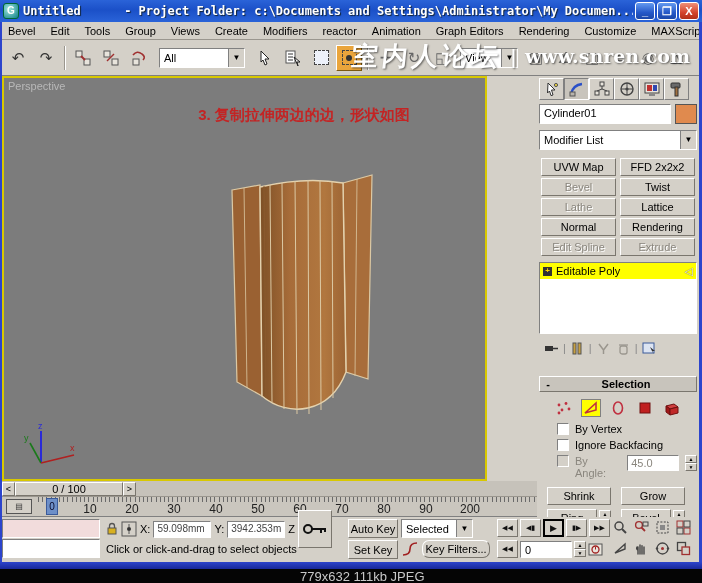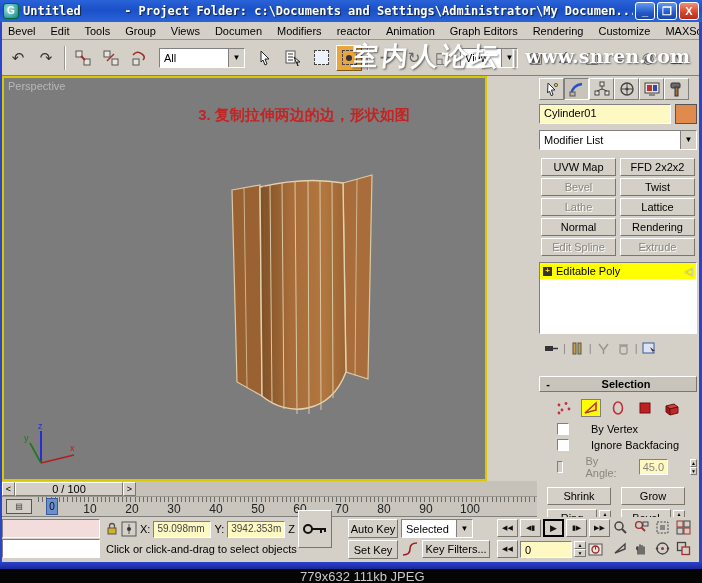--- a/index.html
+++ b/index.html
@@ -52,21 +52,21 @@
     color:#c32424;text-align:center;}
 
   
   .cmdpanel{position:absolute;left:537px;top:76px;width:162px;height:440px;background:#d4d0c8;
     font-size:11px;}
   .tabs{position:absolute;left:2px;top:2px;display:flex;}
   .tab{width:25px;height:22px;display:flex;align-items:center;justify-content:center;
     border:1px solid;border-color:#fff #808080 #808080 #fff;background:#d4d0c8;}
   .tab.active{border-color:#808080 #fff #fff #808080;background:#c8c4bc;}
   .namerow{position:absolute;left:2px;top:28px;width:158px;display:flex;gap:4px;}
-  .field{background:#fef9c3;border:1px solid;border-color:#808080 #fff #fff #808080;
+  .field{background:#ffffff;border:1px solid;border-color:#808080 #fff #fff #808080;
     font-size:11px;padding:2px 4px;color:#000;}
   .name-field{flex:1;height:20px;}
   .swatch{width:22px;height:20px;border:1px solid #555;background:#e08a4e;}
   .modlist{position:absolute;left:2px;top:54px;width:158px;height:20px;}
   .modgrid{position:absolute;left:4px;top:82px;width:154px;display:grid;
     grid-template-columns:1fr 1fr;gap:2px 4px;}
   .btn{height:18px;background:#d4d0c8;border:1px solid;border-color:#fff #7a766e #7a766e #fff;
     display:flex;align-items:center;justify-content:center;font-size:11px;color:#000;cursor:default;
     white-space:nowrap;}
   .btn.disabled{color:#8a867e;text-shadow:1px 1px 0 #fff;}
@@ -83,21 +83,21 @@
     font-size:11px;color:#333;}
   .sticon.disabled{color:#9a968e;}
   .rollout{position:absolute;left:2px;top:300px;width:158px;}
   .rollout-hd{height:16px;background:#c8c4bc;border:1px solid;border-color:#fff #7a766e #7a766e #fff;
     display:flex;align-items:center;font-size:11px;font-weight:bold;}
   .rollout-hd .minus{width:16px;text-align:center;}
   .rollout-hd .rtitle{flex:1;text-align:center;}
   .subobj{display:flex;justify-content:center;gap:7px;margin:7px 0 6px 0;}
   .soicon{width:20px;height:18px;display:flex;align-items:center;justify-content:center;}
   .soicon.active{background:#ffff00;border:1px solid #808080;}
-  .checkrow{display:flex;align-items:center;gap:22px;margin:4px 0 0 6px;font-size:11px;padding-left:12px;}
+  .checkrow{display:flex;gap:6px;margin:4px 0 0 6px;font-size:11px;padding-left:12px;}
   .checkbox{width:12px;height:12px;background:#fff;border:1px solid;
     border-color:#808080 #fff #fff #808080;}
   .checkrow.disabled{color:#8a867e;}
   .checkrow.disabled .checkbox{background:#d4d0c8;}
   .spin{display:inline-flex;flex-direction:column;width:12px;height:16px;}
   .spin span{flex:1;background:#d4d0c8;border:1px solid;border-color:#fff #7a766e #7a766e #fff;
     font-size:5px;line-height:6px;text-align:center;color:#000;}
   .selbtns{display:grid;grid-template-columns:64px 64px;gap:4px 10px;margin:8px 0 0 8px;}
   .ringrow{display:flex;gap:2px;align-items:center;}
 
@@ -162,21 +162,21 @@
     <div class="winbtn">❐</div>
     <div class="winbtn close">X</div>
   </div>
 
   <div class="menubar">
     <span class="menu-item">Bevel</span>
     <span class="menu-item">Edit</span>
     <span class="menu-item">Tools</span>
     <span class="menu-item">Group</span>
     <span class="menu-item">Views</span>
-    <span class="menu-item">Documen</span>
+    <span class="menu-item">Create</span>
     <span class="menu-item">Modifiers</span>
     <span class="menu-item">reactor</span>
     <span class="menu-item">Animation</span>
     <span class="menu-item">Graph Editors</span>
     <span class="menu-item">Rendering</span>
     <span class="menu-item">Customize</span>
     <span class="menu-item">MAXScript</span>
 
   </div>
 
@@ -496,21 +496,21 @@
       <div class="frame-marker">0</div>
       <span class="num" style="left:52px;">10</span>
       <span class="num" style="left:94px;">20</span>
       <span class="num" style="left:136px;">30</span>
       <span class="num" style="left:178px;">40</span>
       <span class="num" style="left:220px;">50</span>
       <span class="num" style="left:262px;">60</span>
       <span class="num" style="left:304px;">70</span>
       <span class="num" style="left:346px;">80</span>
       <span class="num" style="left:388px;">90</span>
-      <span class="num" style="left:432px;">100</span>
+      <span class="num" style="left:432px;">200</span>
     </div>
   </div>
 
   <div class="statusbar">
     <div class="listener-pink"></div>
     <div class="listener-white"></div>
 
     <div class="coordrow">
       <svg width="12" height="14">
           <rect x="2" y="6" width="8" height="6" fill="#d8b020" stroke="#555"></rect>
@@ -541,21 +541,21 @@
     <div class="btn akbtn" style="left:346px;top:2px;">Auto Key</div>
     <div class="btn akbtn" style="left:346px;top:23px;">Set Key</div>
 
     <div class="dd" style="position:absolute;left:399px;top:2px;width:72px;height:19px;">
       <span>Selected</span>
       <span class="ddarrow">▼</span>
     </div>
     <svg style="position:absolute;left:400px;top:25px;" width="16" height="15">
         <path d="M1 13 Q8 13 8 7 Q8 1 15 1" fill="none" stroke="#a02020" stroke-width="1.6"></path>
       </svg>
-    <div class="btn" style="position:absolute;left:420px;top:23px;width:68px;">Key Filters...</div>
+    <div class="btn" style="position:absolute;left:420px;top:23px;width:68px;border-radius:7px;">Key Filters...</div>
 
     <div style="position:absolute;left:495px;top:2px;display:flex;gap:2px;">
       <div class="playbtn">◀◀</div>
       <div class="playbtn">◀▮</div>
       <div class="playbtn play">▶</div>
       <div class="playbtn">▮▶</div>
       <div class="playbtn">▶▶</div>
     </div>
     <div style="position:absolute;left:495px;top:23px;display:flex;gap:2px;align-items:center;">
       <div class="playbtn">◀◀</div>

